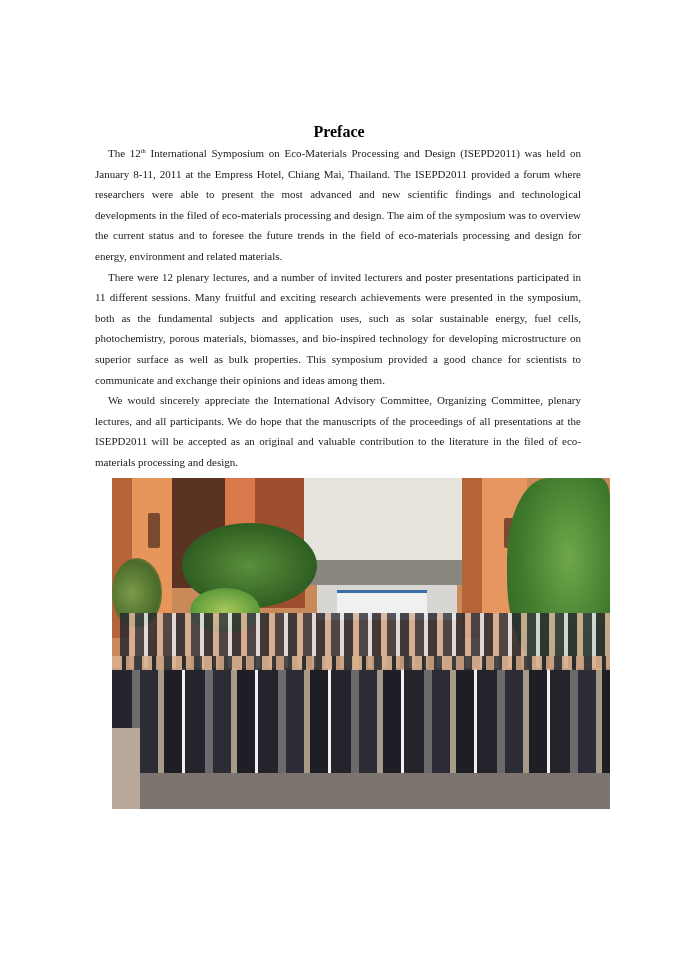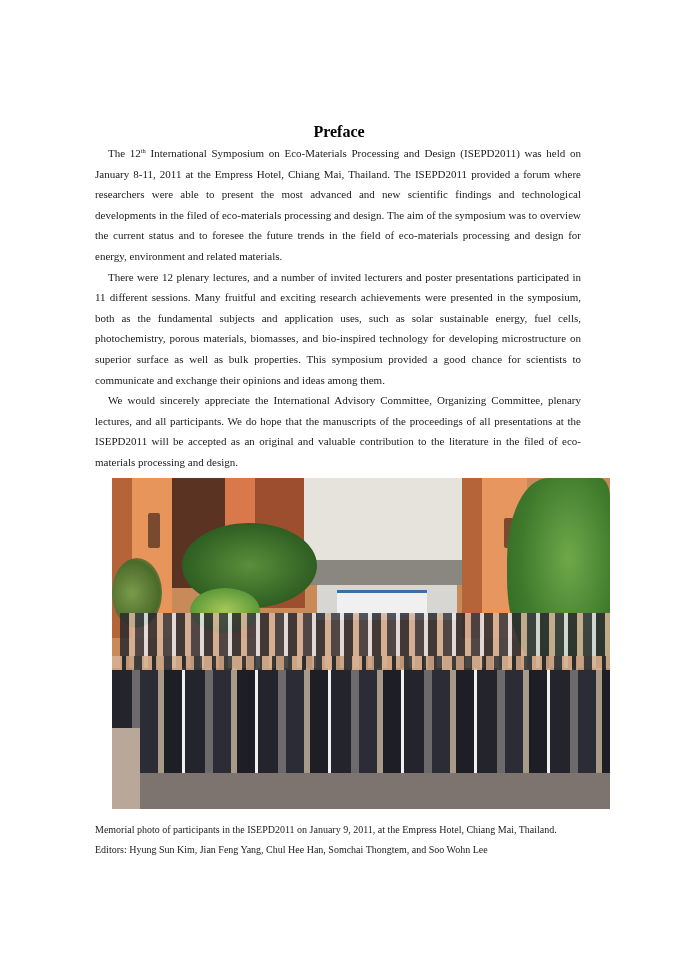--- a/index.html
+++ b/index.html
@@ -68,18 +68,14 @@
     <div style="left:78px;top:110px;width:70px;height:45px;background:radial-gradient(ellipse at 50% 50%, #a8c85a 0%, #5e9a3a 70%, rgba(94,154,58,0) 100%);border-radius:50%;"></div>
     <div style="left:0;top:80px;width:50px;height:70px;background:radial-gradient(ellipse at 40% 50%, #7a9a4a 0%, #4a6a2a 65%, rgba(74,106,42,0) 100%);border-radius:50%;"></div>
 
     <div style="left:8px;top:135px;width:490px;height:70px;background:repeating-linear-gradient(90deg,#2a2a30 0 9px,#d8b49a 9px 15px,#3a3a42 15px 24px,#e6e6ea 24px 28px);opacity:0.85;"></div>
     <div style="left:0;top:190px;width:498px;height:105px;background:repeating-linear-gradient(90deg,#23242c 0 20px,#6c6a6c 20px 28px,#2b2c36 28px 46px,#a89a88 46px 52px,#1e1f26 52px 70px,#f0f0f0 70px 73px);"></div>
     <div style="left:0;top:178px;width:498px;height:14px;background:repeating-linear-gradient(90deg,#d9b08e 0 10px,#2a2a2a 10px 14px,#caa080 14px 22px,#3a3a3a 22px 30px);opacity:0.9;"></div>
     <div style="left:0;top:295px;width:498px;height:36px;background:#7d7470;"></div>
     <div style="left:0;top:250px;width:28px;height:81px;background:#b9a89a;"></div>
   </div>
 
-  <div class="caption">
-    <p>Memorial photo of participants in the ISEPD2011 on January 9, 2011, at the Empress Hotel, Chiang Mai, Thailand.</p>
-    <p>Editors: Hyung Sun Kim, Jian Feng Yang, Chul Hee Han, Somchai Thongtem, and Soo Wohn Lee</p>
-  </div>
 
 </div>
 
 </body></html>

